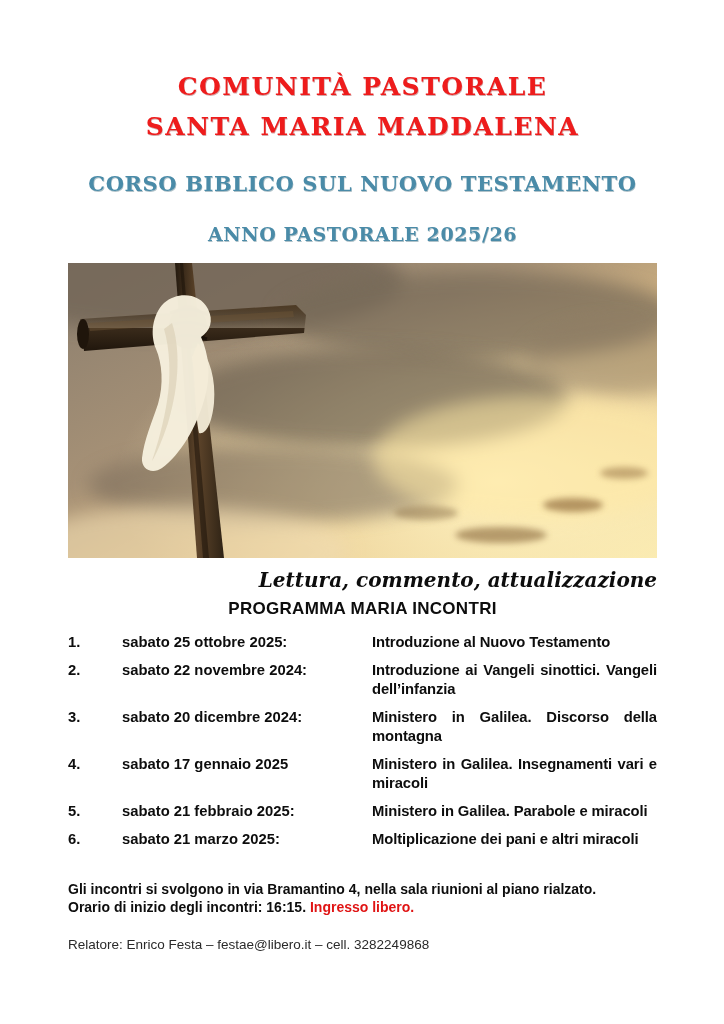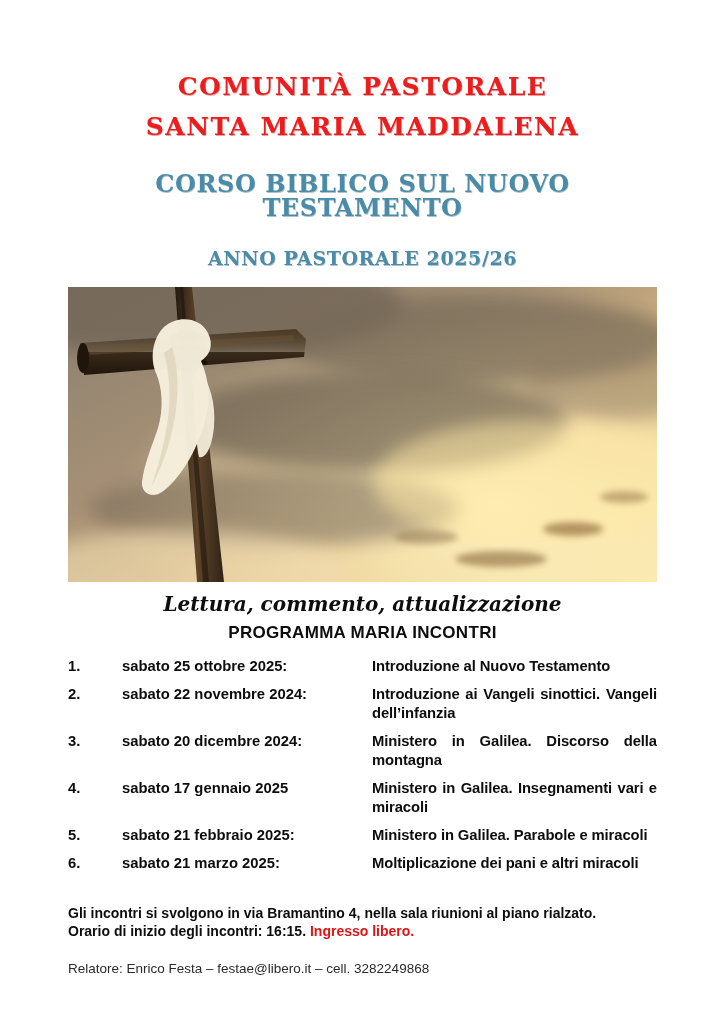--- a/index.html
+++ b/index.html
@@ -15,30 +15,30 @@
     font-family:"DejaVu Serif",serif;font-weight:700;
     color:#ee1c1c;font-size:25px;line-height:30px;letter-spacing:1.5px;
     text-shadow:0.6px 0.6px 0 rgba(130,10,10,.35);
   }
   .t1{padding-top:72px;}
   .t2{margin-top:10px;}
   .sub-teal{
     font-family:"DejaVu Serif",serif;font-weight:700;color:#4a8ba8;
     text-shadow:0.6px 0.6px 0 rgba(30,80,100,.35);letter-spacing:0.6px;
   }
-  .s1{margin-top:30px;font-size:24px;line-height:24px;}
+  .s1{margin-top:30px;font-size:21px;line-height:24px;}
   .s2{margin-top:28px;font-size:19px;line-height:21px;}
 
   
   figure.photo{margin:18px 0 0 0;width:589px;height:295px;}
   figure.photo svg{display:block;width:589px;height:295px;}
 
   
   .tagline{
-    margin-top:9px;text-align:center;
+    margin-top:9px;text-align:right;
     font-family:"DejaVu Serif",serif;font-style:italic;font-weight:700;
     font-size:20px;line-height:26px;color:#0d0d0d;
   }
   .prog-heading{
     margin-top:5px;text-align:center;font-weight:700;font-size:17px;
     line-height:22px;letter-spacing:0.3px;color:#0d0d0d;
   }
 
   
   .prog-list{margin-top:13px;display:grid;grid-template-columns:54px 250px 1fr;row-gap:9px;}

